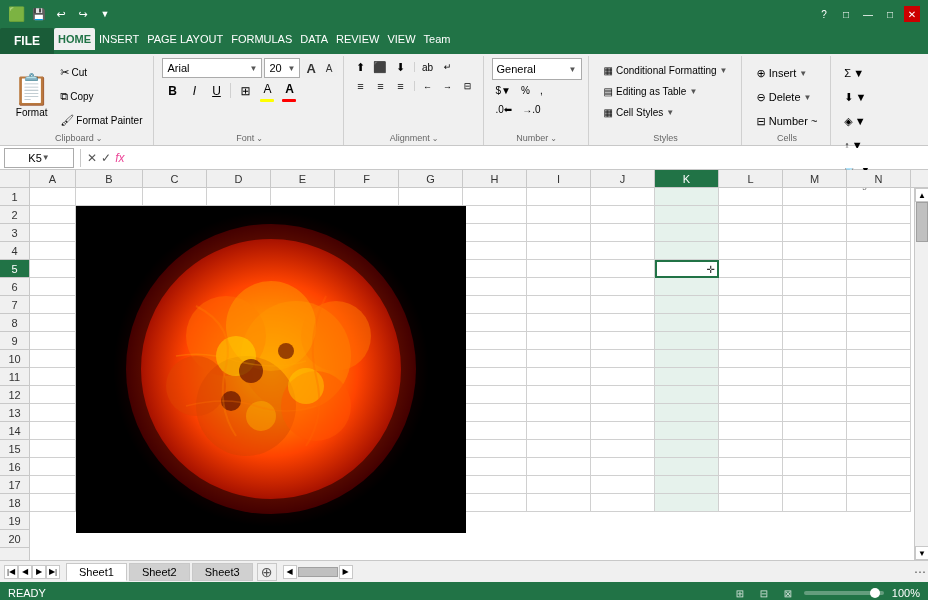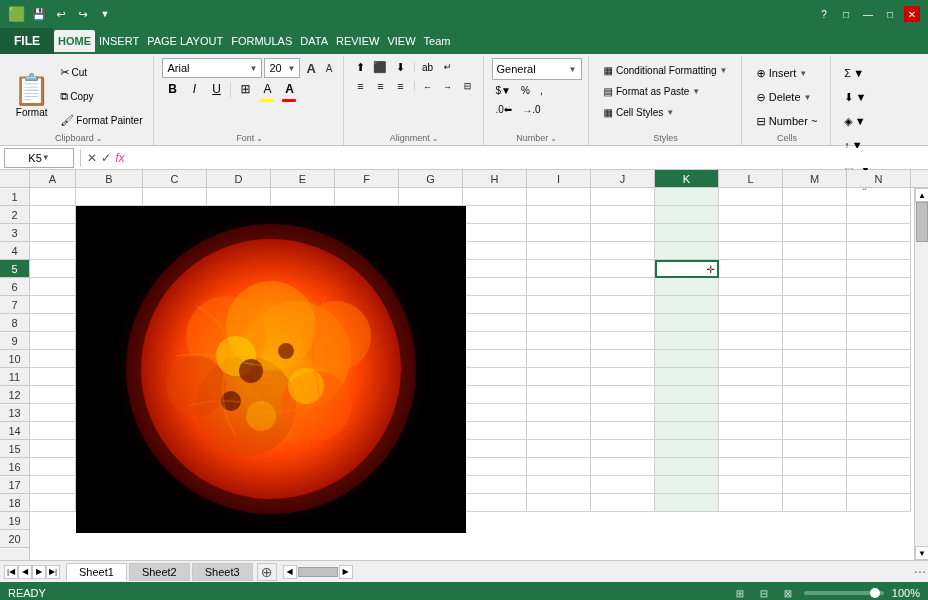--- a/index.html
+++ b/index.html
@@ -21,21 +21,21 @@
     #title-left { display: flex; align-items: center; gap: 4px; }
 
     
     .qat-icon { width: 18px; height: 18px; display: flex; align-items: center; justify-content: center; font-size: 11px; color: white; cursor: pointer; }
 
     
     #ribbon-tabs {
       height: 26px;
       background: #217346;
       display: flex;
-      align-items: center;
+      align-items: flex-start;
       padding-left: 0;
     }
     .rtab {
       height: 22px;
       padding: 0 4px;
       display: flex;
       align-items: center;
       font-size: 11px;
       color: white;
       cursor: pointer;
@@ -82,21 +82,21 @@
       color: #666;
       margin-top: auto;
       padding-bottom: 2px;
       width: 100%;
       text-align: center;
       display: flex;
       align-items: center;
       justify-content: center;
       gap: 2px;
     }
-    .ribbon-row { display: flex; gap: 2px; margin-bottom: 1px; }
+    .ribbon-row { display: flex; align-items: center; gap: 2px; margin-bottom: 1px; }
     .rb-btn {
       height: 22px;
       padding: 0 4px;
       border: 1px solid transparent;
       background: transparent;
       cursor: pointer;
       display: flex;
       align-items: center;
       gap: 2px;
       font-size: 11px;
@@ -521,21 +521,21 @@
 
   <div class="ribbon-group">
     <div style="display:flex;flex-direction:column;gap:1px;padding-top:2px;flex:1;">
       <button class="styles-btn">
         <span>▦</span>
         <span>Conditional Formatting</span>
         <span class="arrow-down">▼</span>
       </button>
       <button class="styles-btn">
         <span>▤</span>
-        <span>Format as Paste</span>
+        <span>Editing as Table</span>
         <span class="arrow-down">▼</span>
       </button>
       <button class="styles-btn">
         <span>▦</span>
         <span>Cell Styles</span>
         <span class="arrow-down">▼</span>
       </button>
     </div>
     <div class="ribbon-group-label">
       <span>Styles</span>

